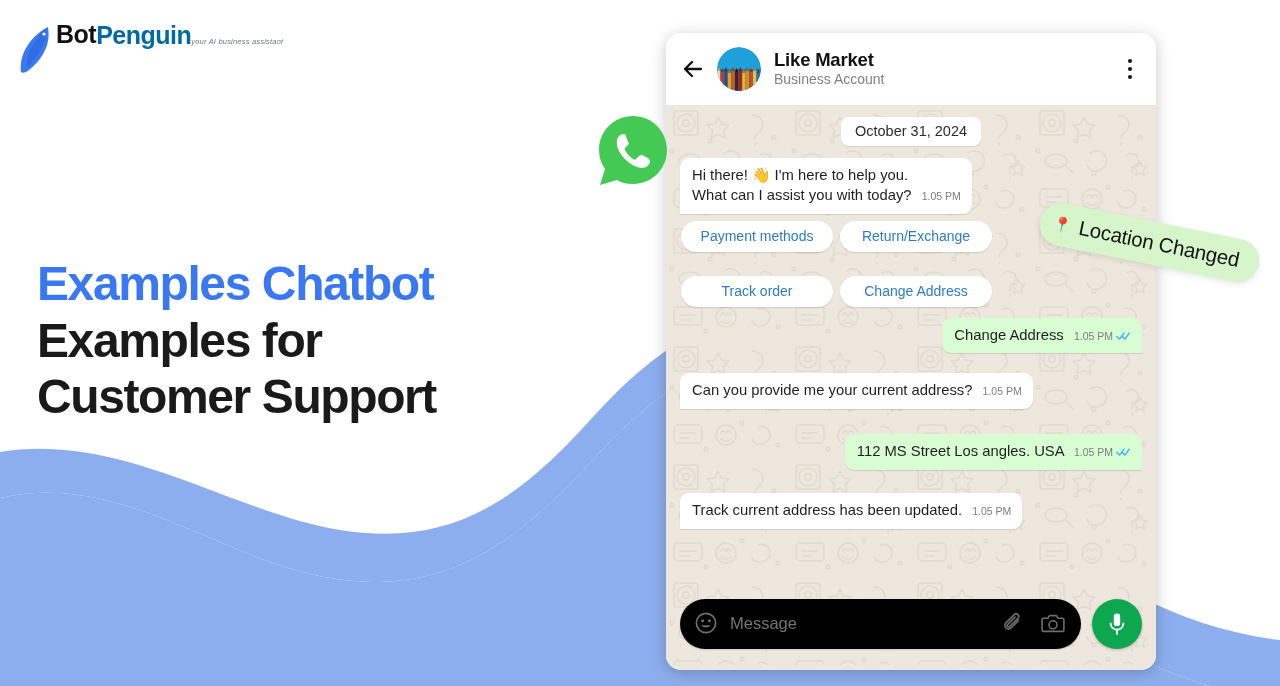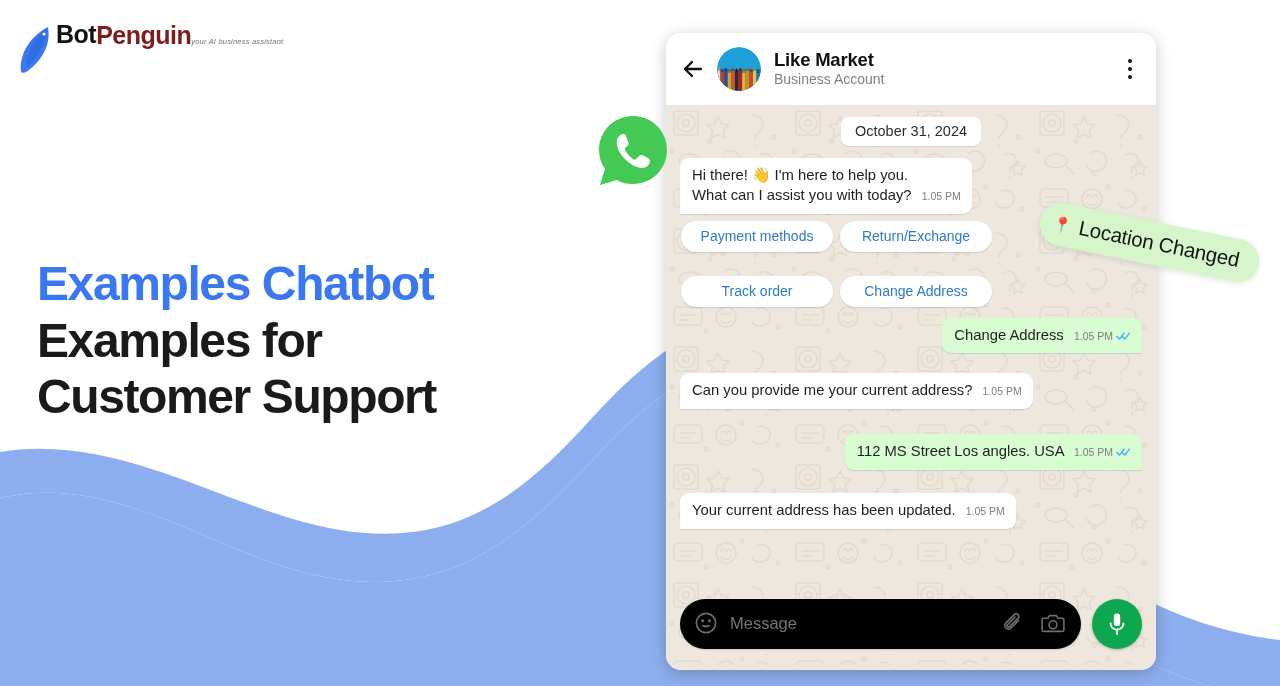--- a/index.html
+++ b/index.html
@@ -29,21 +29,21 @@
     display: flex;
     align-items: flex-start;
   }
   #brand-logo .penguin-mark { width: 34px; height: 50px; margin-right: 4px; margin-top: 3px; }
   #brand-logo .wordmark { display: flex; flex-direction: row; line-height: 1; }
   #brand-logo .word-bot {
     font-size: 25px; font-weight: bold; color: #111111;
     letter-spacing: -0.5px; font-family: "Liberation Sans", sans-serif;
   }
   #brand-logo .word-penguin {
-    font-size: 25px; font-weight: bold; color: #7f1d1d;
+    font-size: 25px; font-weight: bold; color: #0369a1;
     letter-spacing: -0.5px; margin-top: 1px; font-family: "Liberation Sans", sans-serif;
   }
   #brand-logo .tagline {
     font-size: 7.5px; color: #6b7280; font-style: italic;
     margin-top: 16px; letter-spacing: 0.2px;
   }
 
   
   #headline {
     position: absolute;
@@ -436,21 +436,21 @@
             <svg class="ticks" viewBox="0 0 18 12">
               <path d="M1 6.5 L4.2 9.7 L9.6 2.6" fill="none" stroke="#34B7F1" stroke-width="1.7" stroke-linecap="round" stroke-linejoin="round"></path>
               <path d="M7.4 6.5 L10.6 9.7 L16 2.6" fill="none" stroke="#34B7F1" stroke-width="1.7" stroke-linecap="round" stroke-linejoin="round"></path>
             </svg>
           </span>
         </div>
       </div>
 
       <div class="msg-row incoming" style="margin-top:23px;">
         <div class="bubble in">
-          <span class="text-body">Your current address has been updated.</span>
+          <span class="text-body">Track current address has been updated.</span>
           <span class="meta">
             <span>1.05 PM</span>
           </span>
         </div>
       </div>
 
     </div>
 
     <div id="input-bar-wrap">
       <div id="message-input-pill">

